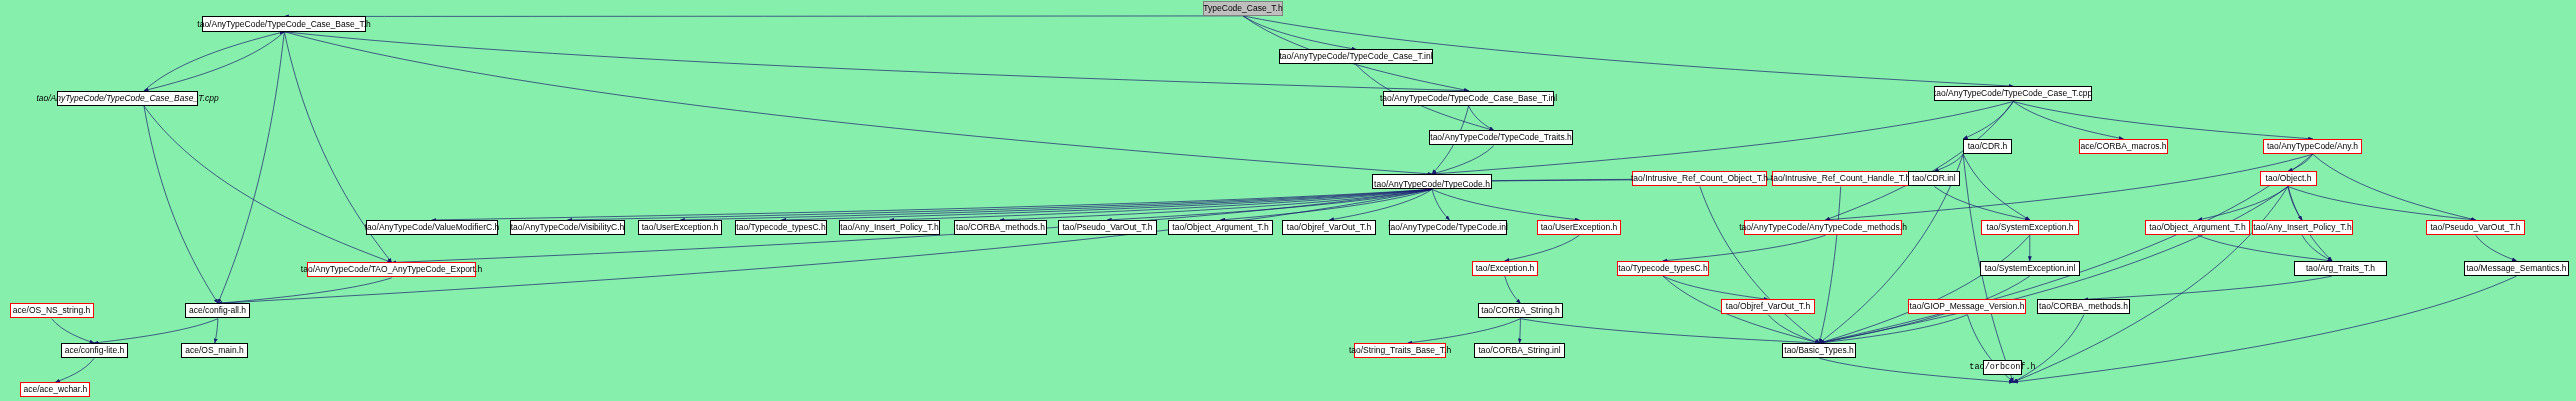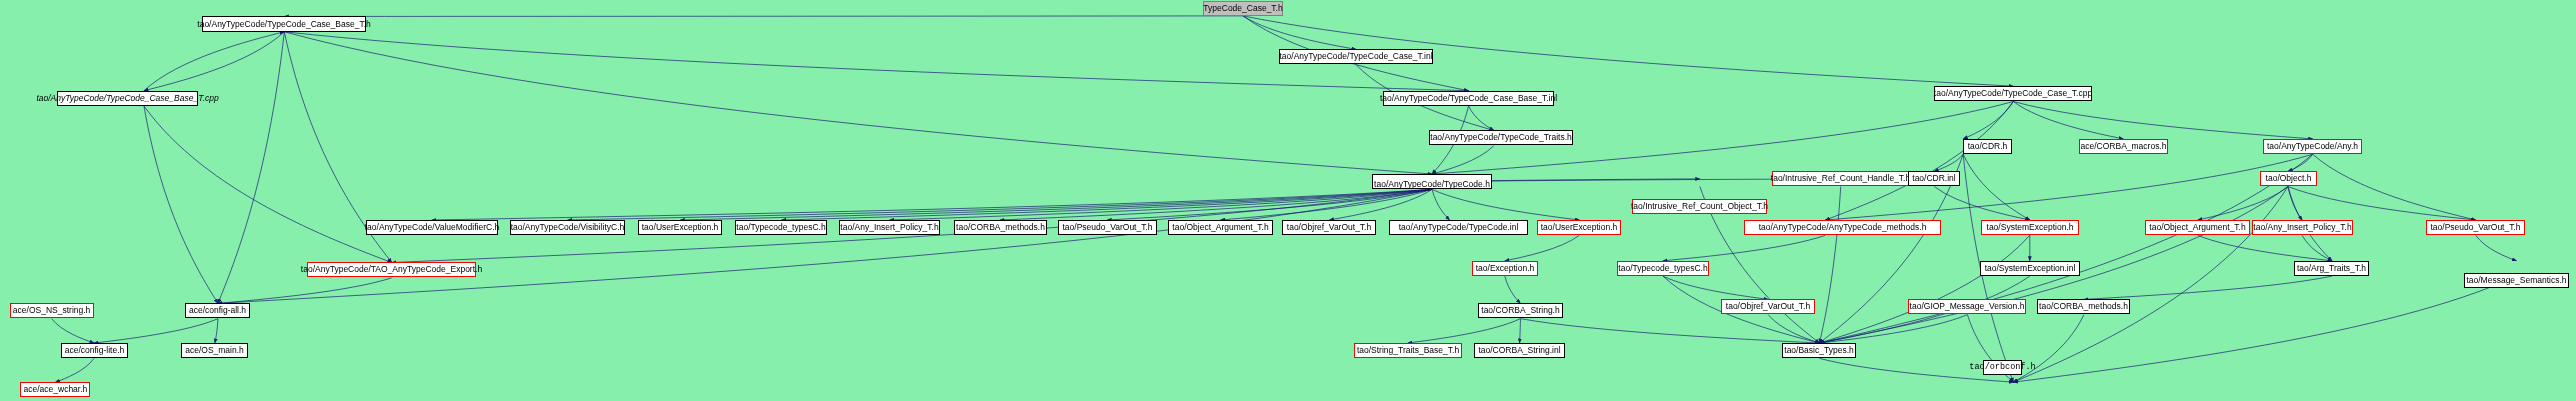--- a/index.html
+++ b/index.html
@@ -175,21 +175,21 @@
       </div>
       <div class="node red" style="left: 2079px; top: 139px; width: 89px;">
         <span class="node-label">ace/CORBA_macros.h</span>
       </div>
       <div class="node red" style="left: 2263px; top: 139px; width: 99px;">
         <span class="node-label">tao/AnyTypeCode/Any.h</span>
       </div>
       <div class="node black" style="left: 1372px; top: 174px; width: 120px; align-items: flex-end;">
         <span class="node-label">tao/AnyTypeCode/TypeCode.h</span>
       </div>
-      <div class="node red" style="left: 1632px; top: 171px; width: 135px; margin-top: 28px;">
+      <div class="node red" style="left: 1632px; top: 171px; width: 135px;">
         <span class="node-label">tao/Intrusive_Ref_Count_Object_T.h</span>
       </div>
       <div class="node red" style="left: 1772px; top: 171px; width: 137px;">
         <span class="node-label">tao/Intrusive_Ref_Count_Handle_T.h</span>
       </div>
       <div class="node black" style="left: 1908px; top: 171px; width: 52px;">
         <span class="node-label">tao/CDR.inl</span>
       </div>
       <div class="node red" style="left: 2260px; top: 171px; width: 57px;">
         <span class="node-label">tao/Object.h</span>
@@ -214,27 +214,27 @@
       </div>
       <div class="node black" style="left: 1058px; top: 220px; width: 99px;">
         <span class="node-label">tao/Pseudo_VarOut_T.h</span>
       </div>
       <div class="node black" style="left: 1168px; top: 220px; width: 105px;">
         <span class="node-label">tao/Object_Argument_T.h</span>
       </div>
       <div class="node black" style="left: 1282px; top: 220px; width: 94px;">
         <span class="node-label">tao/Objref_VarOut_T.h</span>
       </div>
-      <div class="node black" style="left: 1389px; top: 220px; width: 139px; justify-content: center;">
+      <div class="node black" style="left: 1389px; top: 220px; width: 118px; justify-content: center;">
         <span class="node-label">tao/AnyTypeCode/TypeCode.inl</span>
       </div>
       <div class="node red" style="left: 1537px; top: 220px; width: 84px;">
         <span class="node-label">tao/UserException.h</span>
       </div>
-      <div class="node red" style="left: 1744px; top: 220px; width: 197px;">
+      <div class="node red" style="left: 1744px; top: 220px; width: 158px;">
         <span class="node-label">tao/AnyTypeCode/AnyTypeCode_methods.h</span>
       </div>
       <div class="node red" style="left: 1981px; top: 220px; width: 98px;">
         <span class="node-label">tao/SystemException.h</span>
       </div>
       <div class="node red" style="left: 2145px; top: 220px; width: 105px;">
         <span class="node-label">tao/Object_Argument_T.h</span>
       </div>
       <div class="node red" style="left: 2252px; top: 220px; width: 101px;">
         <span class="node-label">tao/Any_Insert_Policy_T.h</span>
@@ -247,24 +247,24 @@
       </div>
       <div class="node red" style="left: 1472px; top: 261px; width: 66px;">
         <span class="node-label">tao/Exception.h</span>
       </div>
       <div class="node red" style="left: 1617px; top: 261px; width: 92px;">
         <span class="node-label">tao/Typecode_typesC.h</span>
       </div>
       <div class="node black" style="left: 1980px; top: 261px; width: 100px;">
         <span class="node-label">tao/SystemException.inl</span>
       </div>
-      <div class="node black" style="left: 2294px; top: 261px; width: 75px;">
+      <div class="node black" style="left: 2294px; top: 261px; width: 93px;">
         <span class="node-label">tao/Arg_Traits_T.h</span>
       </div>
-      <div class="node black" style="left: 2464px; top: 261px; width: 105px; margin-top: 12px;">
+      <div class="node black" style="left: 2464px; top: 261px; width: 105px;">
         <span class="node-label">tao/Message_Semantics.h</span>
       </div>
       <div class="node red" style="left: 9.6px; top: 303px; width: 84px;">
         <span class="node-label">ace/OS_NS_string.h</span>
       </div>
       <div class="node black" style="left: 185px; top: 303px; width: 65px;">
         <span class="node-label">ace/config-all.h</span>
       </div>
       <div class="node black" style="left: 1478px; top: 303px; width: 85px;">
         <span class="node-label">tao/CORBA_String.h</span>
@@ -277,21 +277,21 @@
       </div>
       <div class="node black" style="left: 2037px; top: 299px; width: 93px;">
         <span class="node-label">tao/CORBA_methods.h</span>
       </div>
       <div class="node black" style="left: 61px; top: 343px; width: 67px;">
         <span class="node-label">ace/config-lite.h</span>
       </div>
       <div class="node black" style="left: 181px; top: 343px; width: 67px;">
         <span class="node-label">ace/OS_main.h</span>
       </div>
-      <div class="node red" style="left: 1354px; top: 343px; width: 108px;">
+      <div class="node red" style="left: 1354px; top: 343px; width: 92px;">
         <span class="node-label">tao/String_Traits_Base_T.h</span>
       </div>
       <div class="node black" style="left: 1474px; top: 343px; width: 91px;">
         <span class="node-label">tao/CORBA_String.inl</span>
       </div>
       <div class="node black" style="left: 1782px; top: 343px; width: 74px;">
         <span class="node-label">tao/Basic_Types.h</span>
       </div>
       <div class="node red" style="left: 20.4px; top: 382px; width: 70px;">
         <span class="node-label">ace/ace_wchar.h</span>

